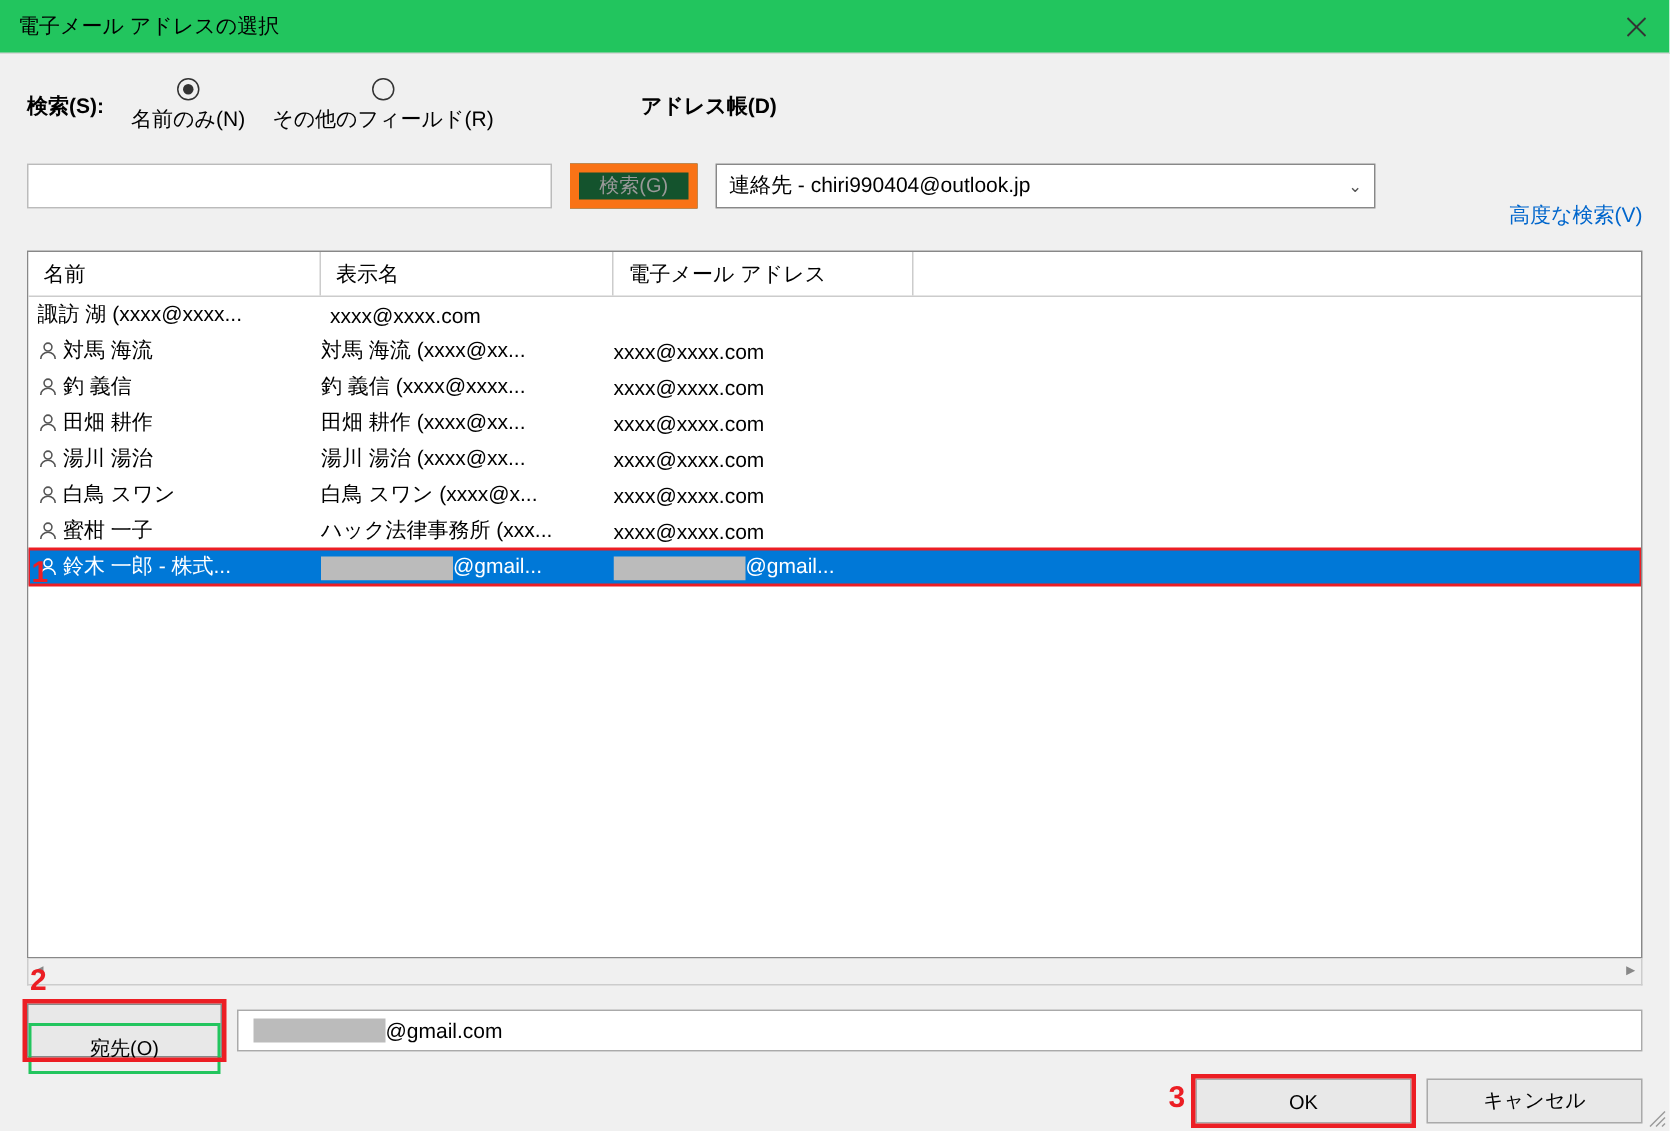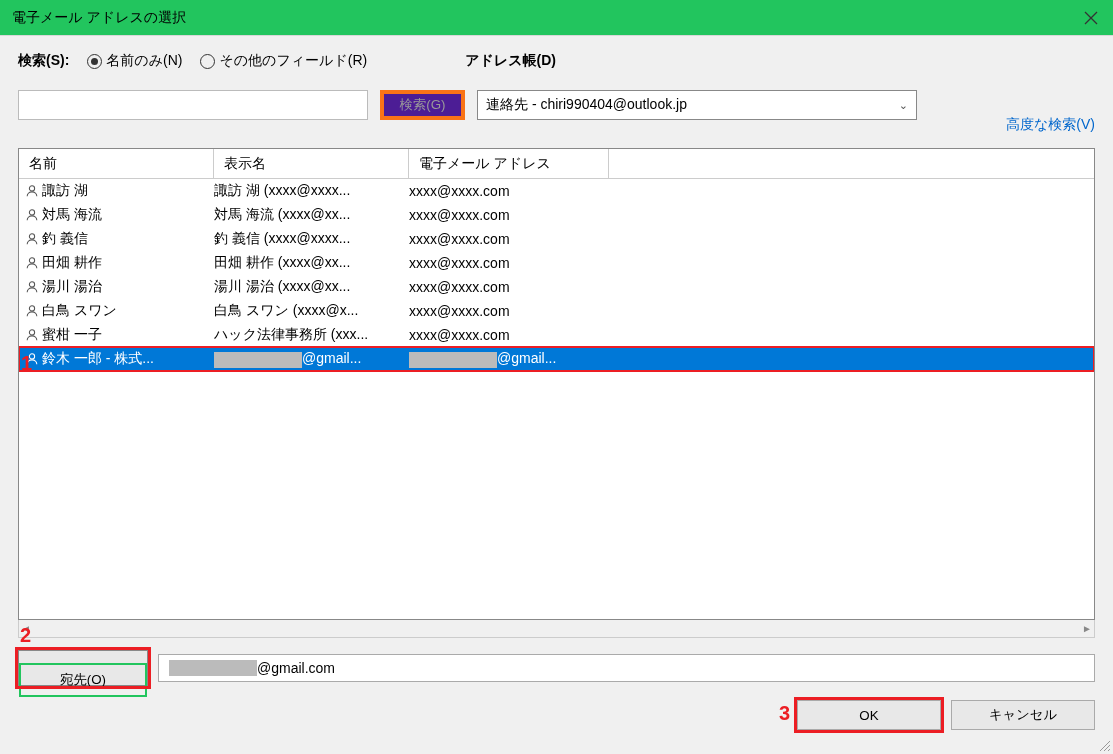--- a/index.html
+++ b/index.html
@@ -23,35 +23,35 @@
 }
 .titlebar .title { font-size: 14px; }
 .titlebar .close {
   width: 44px; height: 36px; display: flex; align-items: center; justify-content: center;
   font-size: 16px; cursor: pointer;
 }
 .body-area { padding: 16px 18px 10px 18px; position: relative; }
 
 .search-row1 { display: flex; align-items: center; gap: 18px; margin-bottom: 6px; }
 .search-label { font-weight: bold; }
-.radio { display: inline-flex; align-items: center; gap: 4px; cursor: pointer; }
+.radio { display: inline-flex; align-items: center; gap: 4px; cursor: pointer; flex-direction: column; }
 .radio-dot {
   width: 15px; height: 15px; border: 1px solid #333; border-radius: 50%;
   display: inline-flex; align-items: center; justify-content: center;
 }
 .radio-dot.checked::after { content: ""; width: 7px; height: 7px; background: #333; border-radius: 50%; }
 .addrbook-label { font-weight: bold; margin-left: 80px; }
 
 .search-row2 { display: flex; align-items: center; gap: 12px; margin-bottom: 14px; }
 .search-input {
   width: 350px; height: 30px; border: 1px solid #bbb; background: #fff;
   padding: 0 6px;
 }
 .search-btn {
-  width: 85px; height: 30px; background: #4c1d95; border: 4px solid #f97316;
+  width: 85px; height: 30px; background: #14532d; border: 6px solid #f97316;
   color: #999; cursor: default;
 }
 .addrbook-select {
   width: 440px; height: 30px; border: 1px solid #888; background: #fff;
   display: flex; align-items: center; justify-content: space-between;
   padding: 0 8px; cursor: pointer;
 }
 .chevron { font-size: 11px; color: #555; }
 .adv-search { color: #0066cc; cursor: pointer; margin-left: auto; margin-top: 40px; }
 
@@ -174,29 +174,20 @@
   <div class="table-area">
     <div class="table-header">
       <div class="th name">名前</div>
       <div class="th display">表示名</div>
       <div class="th email">電子メール アドレス</div>
       <div class="th blank"></div>
     </div>
     <div class="table-body" id="tbody">
       <span class="annot a1">1</span>
     <div class="row">
-          <div class="cell name">
-            <span class="person-icon" style="color: rgb(85, 85, 85);">
-              <svg viewBox="0 0 16 16" width="14" height="14">
-                <circle cx="8" cy="5" r="3" fill="none" stroke="currentColor" stroke-width="1.2"></circle>
-                <path d="M2.5 14c0-3 2.5-5 5.5-5s5.5 2 5.5 5" fill="none" stroke="currentColor" stroke-width="1.2"></path>
-              </svg>
-            </span>
-            <span>諏訪 湖</span>
-          </div>
           <div class="cell display">諏訪 湖 (xxxx@xxxx...</div>
           <div class="cell email">xxxx@xxxx.com</div>
         </div>
         <div class="row">
           <div class="cell name">
             <span class="person-icon" style="color: rgb(85, 85, 85);">
               <svg viewBox="0 0 16 16" width="14" height="14">
                 <circle cx="8" cy="5" r="3" fill="none" stroke="currentColor" stroke-width="1.2"></circle>
                 <path d="M2.5 14c0-3 2.5-5 5.5-5s5.5 2 5.5 5" fill="none" stroke="currentColor" stroke-width="1.2"></path>
               </svg>

